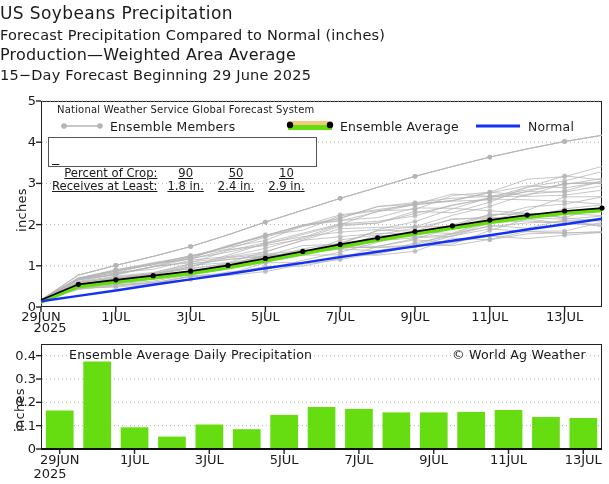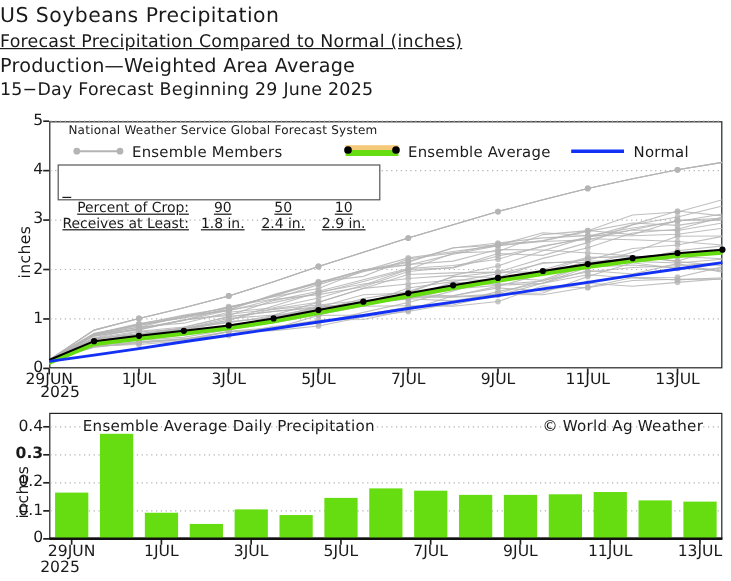--- a/index.html
+++ b/index.html
@@ -5,21 +5,21 @@
   html,body{margin:0;padding:0;}
   body{
     width:609px;height:484px;background:#ffffff;
     font-family:"DejaVu Sans", sans-serif;
     color:#1a1a1a;overflow:hidden;position:relative;
   }
   .titles{
     position:absolute;left:0;top:2px;width:609px;text-align:left;
   }
   .t1{font-size:17px;letter-spacing:.4px;line-height:23px;}
-  .t2{font-size:14.5px;letter-spacing:.2px;line-height:20px;text-decoration:underline;}
+  .t2{font-size:14.5px;letter-spacing:.2px;line-height:20px;}
   .t3{font-size:16px;letter-spacing:.2px;line-height:20px;}
   .t4{font-size:14.5px;letter-spacing:.2px;line-height:20px;}
 
   .ylab{
     position:absolute;font-size:13px;
     transform:rotate(-90deg);transform-origin:0 0;
     white-space:nowrap;letter-spacing:.3px;
   }
   .ytick, .xtick{
     position:absolute;font-size:13px;white-space:nowrap;
@@ -389,21 +389,21 @@
       <td class="num">2.9 in.</td>
     </tr>
   </tbody></table>
 </div>
 
 <div class="ylab" style="left:12px;top:432px;font-size:13px;">inches</div>
 <div id="bot-yticks">
     <div class="ytick" style="left: 0px; width: 36px; top: 441px;">0</div>
     <div class="ytick" style="left: 0px; width: 36px; top: 417.667px;">0.1</div>
     <div class="ytick" style="left: 0px; width: 36px; top: 394.333px;">0.2</div>
-    <div class="ytick" style="left: 0px; width: 36px; top: 371px; font-weight: bold;">0.3</div>
+    <div class="ytick" style="left: 0px; width: 36px; top: 371px;">0.3</div>
     <div class="ytick" style="left: 0px; width: 36px; top: 347.667px;">0.4</div>
   </div>
 <div id="bot-xticks">
     <div class="xtick" style="width: 60px; left: 29.7px; top: 452px;">29JUN</div>
     <div class="xtick" style="width: 60px; left: 104.5px; top: 452px;">1JUL</div>
     <div class="xtick" style="width: 60px; left: 179.3px; top: 452px;">3JUL</div>
     <div class="xtick" style="width: 60px; left: 254.1px; top: 452px;">5JUL</div>
     <div class="xtick" style="width: 60px; left: 328.9px; top: 452px;">7JUL</div>
     <div class="xtick" style="width: 60px; left: 403.7px; top: 452px;">9JUL</div>
     <div class="xtick" style="width: 60px; left: 478.5px; top: 452px;">11JUL</div>

